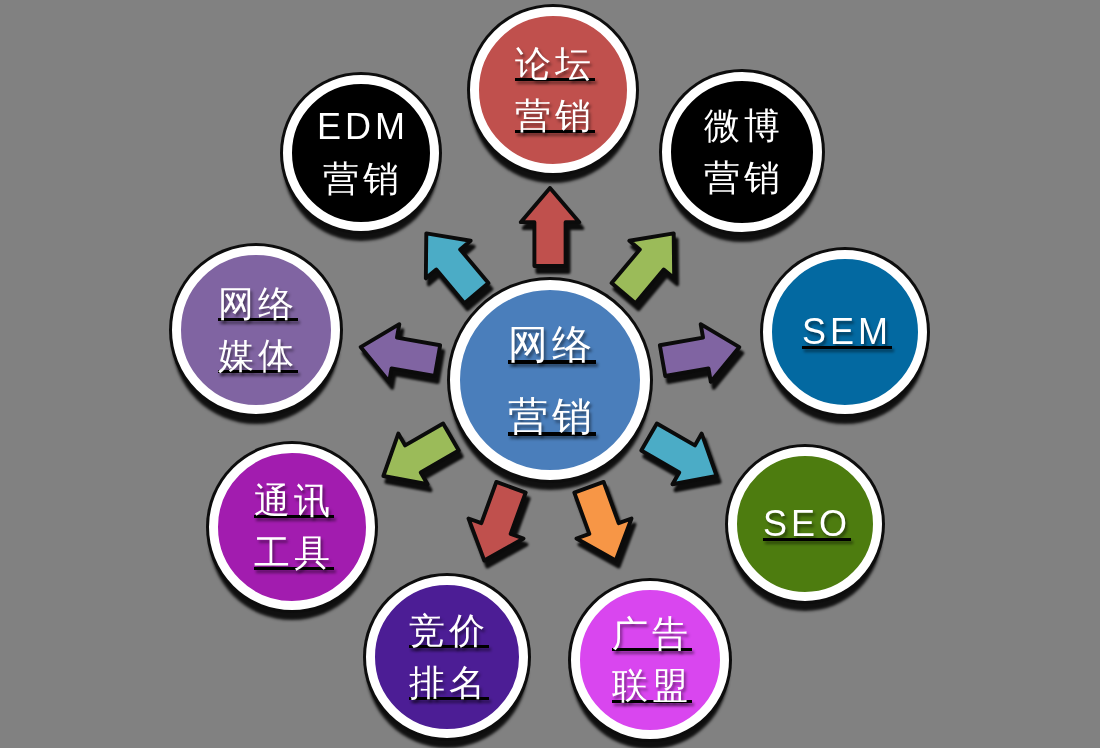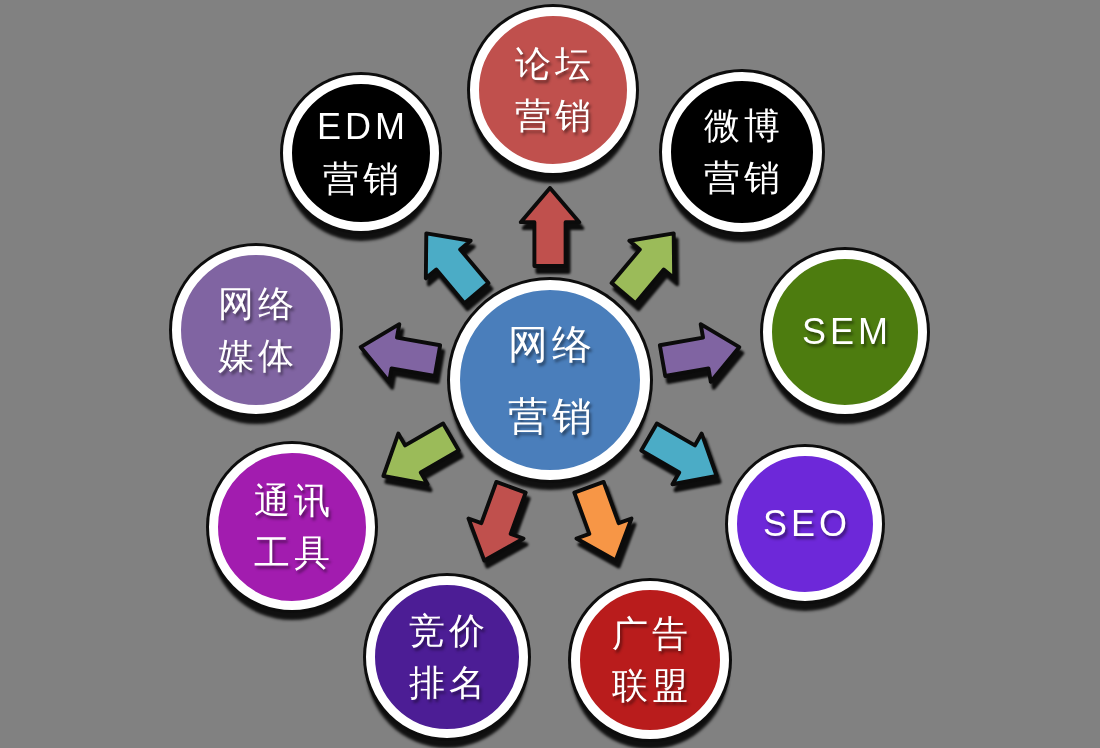--- a/index.html
+++ b/index.html
@@ -18,20 +18,21 @@
   
   .node {
     position: absolute;
     box-sizing: border-box;
     border-radius: 50%;
     border: 9px solid #ffffff;
     display: flex;
     align-items: center;
     justify-content: center;
     box-shadow: 0 0 0 3px #0d0d0d, 0 10px 3px 0px rgba(0,0,0,0.88);
+    text-decoration: underline;
   }
   .node.center {
     border-width: 10px;
   }
   .label {
     white-space: pre-line;
     text-align: center;
     color: #ffffff;
     font-size: 36px;
     line-height: 1.45;
@@ -114,27 +115,27 @@
 营销</span>
     </div>
   <div class="node" style="left: 470px; top: 7px; width: 166px; height: 166px; background: rgb(192, 80, 77);">
         <span class="label">论坛
 营销</span>
       </div>
       <div class="node" style="left: 662px; top: 72px; width: 160px; height: 160px; background: #000000;">
         <span class="label">微博
 营销</span>
       </div>
-      <div class="node" style="left: 763px; top: 250px; width: 164px; height: 164px; background: #4d7c0f;">
+      <div class="node" style="left: 763px; top: 250px; width: 164px; height: 164px; background: #0369a1;">
         <span class="label">SEM</span>
       </div>
-      <div class="node" style="left: 728px; top: 447px; width: 154px; height: 154px; background: #6d28d9;">
+      <div class="node" style="left: 728px; top: 447px; width: 154px; height: 154px; background: #4d7c0f;">
         <span class="label">SEO</span>
       </div>
-      <div class="node" style="left: 571px; top: 581px; width: 158px; height: 158px; background: #b91c1c; justify-content: center;">
+      <div class="node" style="left: 571px; top: 581px; width: 158px; height: 158px; background: #d946ef; justify-content: center;">
         <span class="label">广告
 联盟</span>
       </div>
       <div class="node" style="left: 366px; top: 576px; width: 162px; height: 162px; background: #4c1d95;">
         <span class="label">竞价
 排名</span>
       </div>
       <div class="node" style="left: 209px; top: 444px; width: 166px; height: 166px; background: #a21caf;">
         <span class="label">通讯
 工具</span>

